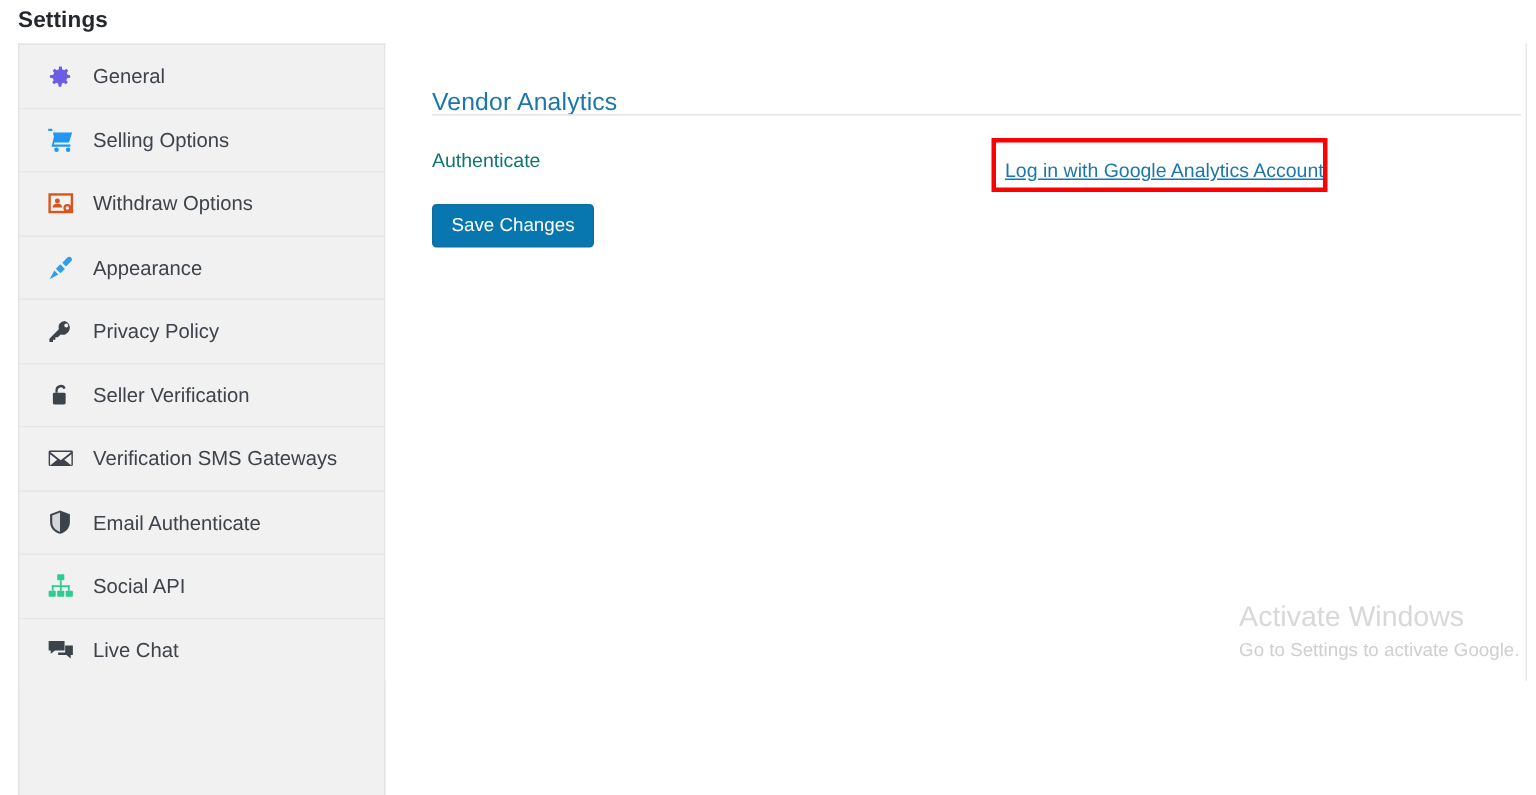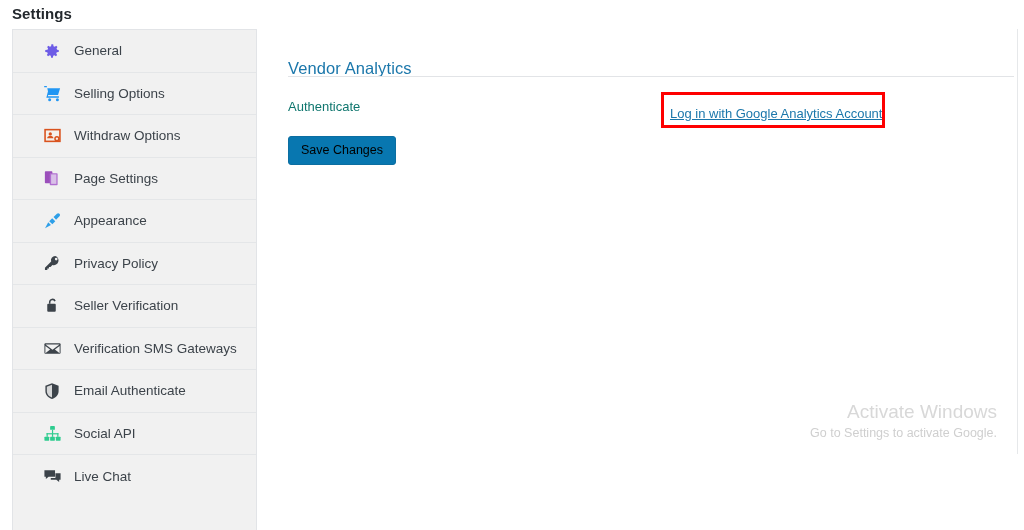--- a/index.html
+++ b/index.html
@@ -41,21 +41,21 @@
     background: #f1f1f1;
     border: 1px solid #e2e4e7;
     border-bottom: none;
     overflow: hidden;
   }
   .side-item {
     position: relative;
     display: flex;
     align-items: center;
     height: 42.5px;
-    padding-left: 28px;
+    padding-left: 16px;
     border-bottom: 1px solid #e4e6e8;
     cursor: pointer;
     background: #f1f1f1;
   }
   .side-item:last-child { border-bottom: none; }
   .side-icon {
     width: 22px;
     height: 22px;
     margin-right: 11px;
     flex: 0 0 22px;
@@ -144,35 +144,34 @@
     text-align: center;
   }
 
   .save-btn {
     position: absolute;
     left: 31px;
     top: 107px;
     height: 29px;
     padding: 0 12px;
     background: #0877b0;
-    color: #000000;
+    color: #ffffff;
     font-size: 12.5px;
     border: 1px solid #0c6ea1;
     border-radius: 3px;
     line-height: 27px;
     cursor: pointer;
     text-align: center;
   }
 
   
   .watermark {
     position: absolute;
-    right: 20px;
+    right: 4px;
     bottom: 12px;
-    text-align: right;
     user-select: none;
     margin-top: 19px;
   }
   .wm-title {
     font-size: 19px;
     color: #d8d8d8;
     line-height: 25px;
     font-weight: normal;
   }
   .wm-sub {
@@ -218,30 +217,20 @@
           <rect x="3.6" y="5.6" width="16.8" height="12.8" fill="#f5f1ec"></rect>
           <circle cx="9.2" cy="10" r="2.1" fill="#d9531e"></circle>
           <path d="M5.2 15.6c0-2.2 1.8-3.4 4-3.4s4 1.2 4 3.4z" fill="#d9531e"></path>
           <circle cx="17.6" cy="16" r="3.4" fill="#d9531e"></circle>
           <circle cx="17.6" cy="16" r="1.5" fill="#f5f1ec"></circle>
         </svg>
       </span>
       <span class="side-label">Withdraw Options</span>
     </div>
 
-    <div class="side-item">
-      <span class="side-icon">
-        <svg width="18" height="18" viewBox="0 0 24 24">
-          <rect x="2.5" y="3" width="10" height="16" rx="1" fill="#9b4fbb"></rect>
-          <rect x="9" y="5.5" width="10.5" height="16" rx="1" fill="#b06fd0"></rect>
-          <rect x="10.8" y="7.2" width="7" height="12.6" fill="#d9c0e8"></rect>
-        </svg>
-      </span>
-      <span class="side-label">Page Settings</span>
-    </div>
 
     <div class="side-item">
       <span class="side-icon">
         <svg width="19" height="19" viewBox="0 0 24 24" fill="#2e9fe8">
           <path d="M20.8 3.4c-.9-.9-2.3-.9-3.2 0l-4.3 4.3 3.2 3.2 4.3-4.3c.9-.9.9-2.3 0-3.2z"></path>
           <path d="M11.6 9.1L7.9 12.8l3.9 3.9 3.7-3.7z"></path>
           <path d="M6.6 14.3L2.6 21.7l7.4-4z"></path>
         </svg>
       </span>
       <span class="side-label">Appearance</span>

